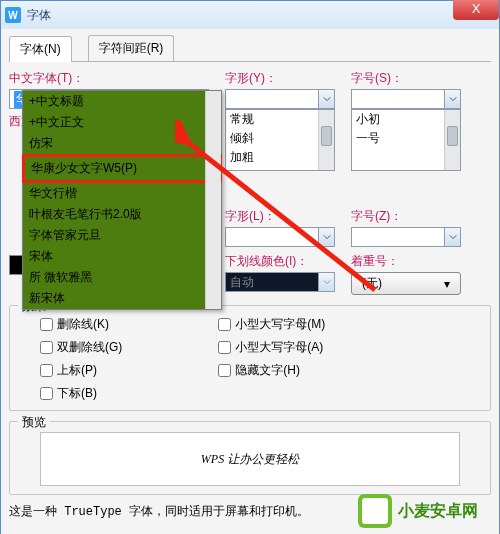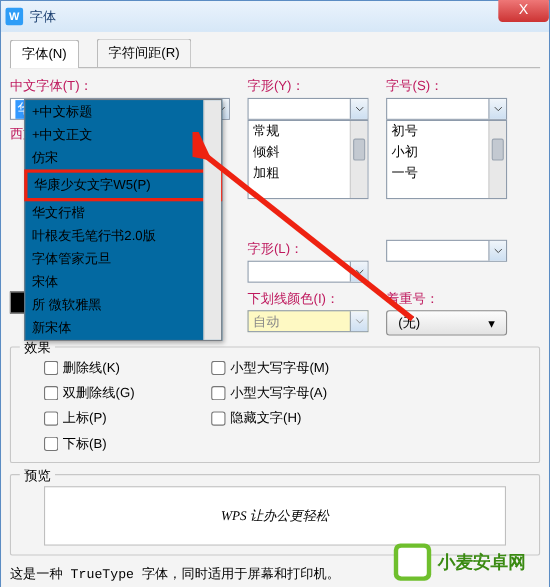--- a/index.html
+++ b/index.html
@@ -15,36 +15,36 @@
 .tab.active{background:#fff;top:1px}
 .row{display:flex;gap:16px;margin-bottom:4px}
 .col{display:flex;flex-direction:column}
 .col.cn{width:200px}
 .col.shape,.col.size{width:110px}
 .lbl{color:#be185d;margin-bottom:2px}
 .combo{height:20px;border:1px solid #8e9bab;background:#fff;display:flex;align-items:center;padding:0 4px;position:relative}
 .combo .dd{position:absolute;right:0;top:0;width:16px;height:100%;background:linear-gradient(#f0f5fa,#cddff1);border-left:1px solid #8e9bab;display:flex;align-items:center;justify-content:center}
 .dd svg{width:8px;height:8px}
 .sel{background:#3399ff;color:#fff;padding:0 2px}
-.listbox{border:1px solid #8e9bab;background:#fff;height:72px;overflow:hidden;position:relative}
+.listbox{border:1px solid #8e9bab;background:#fff;height:62px;overflow:hidden;position:relative}
 .listbox .scroll{position:absolute;right:0;top:0;width:16px;height:100%;background:#e8e8e8;border-left:1px solid #ccc}
 .listbox .scroll .thumb{background:#c3c9d1;border:1px solid #9aa4b0;margin:16px 2px;height:20px;border-radius:2px}
 .listbox .item{padding:1px 4px}
-.cn-drop{position:absolute;left:22px;top:90px;width:180px;background:#0369a1;border:1px solid #7a7f85;box-shadow:2px 2px 4px rgba(0,0,0,.3);z-index:5}
+.cn-drop{position:absolute;left:22px;top:90px;width:200px;background:#4d7c0f;border:1px solid #7a7f85;box-shadow:2px 2px 4px rgba(0,0,0,.3);z-index:5}
 .cn-drop .ditem{padding:2px 6px}
 .cn-drop .scroll{position:absolute;right:0;top:0;width:16px;height:100%;background:#e8e8e8;border-left:1px solid #ccc}
 .cn-drop .marked{border:3px solid #e21;padding:3px 6px;margin:0 -1px}
 .englbl{margin-top:4px}
 .swatch{width:70px;height:20px;border:1px solid #888;background:#000;position:relative}
 .swatch .dd{position:absolute;right:0;top:0;width:14px;height:100%;background:linear-gradient(#f5f5f5,#ddd);border-left:1px solid #888;display:flex;align-items:center;justify-content:center}
 .btn{border:1px solid #8a8a8a;background:linear-gradient(#fcfcfc,#e3e3e3);padding:2px 10px;border-radius:3px;display:inline-flex;align-items:center}
 .btn .dd2{margin-left:4px}
 .group{border:1px solid #c7c7c7;border-radius:2px;padding:10px 30px 8px;margin-top:10px;position:relative}
 .group .gtitle{position:absolute;top:-8px;left:8px;background:#f4f4f4;padding:0 4px}
-.ck-row{display:flex;gap:70px}
+.ck-row{display:flex;gap:96px}
 .ck-col{display:flex;flex-direction:column;gap:6px}
 .ck{display:flex;align-items:center;gap:4px}
 .ck input{width:13px;height:13px}
 .preview{height:54px;border:1px solid #bfbfbf;background:#fff;display:flex;align-items:center;justify-content:center;font-style:italic;font-family:KaiTi,serif}
 .desc{margin:8px 0 10px;font-family:"Courier New",monospace;font-size:12px}
 .arrow{position:absolute;left:175px;top:120px;z-index:10;pointer-events:none}
 .wm{position:absolute;right:22px;bottom:6px;display:flex;align-items:center;gap:6px;z-index:20}
 .wm-ico{width:34px;height:34px;background:#6fbf2d;border-radius:6px;position:relative}
 .wm-ico::before{content:"";position:absolute;inset:4px;background:#fff;border-radius:3px}
 .wm-txt{font-size:16px;color:#3a8a12;font-weight:bold}
@@ -101,21 +101,20 @@
       <div class="col size">
         <div class="lbl">字号(S)：</div>
         <div class="combo lb2">
           <div class="dd">
               <svg viewBox="0 0 10 10">
                 <path d="M1 3 L5 7 L9 3" fill="none" stroke="#333"></path>
               </svg>
             </div>
         </div>
         <div class="listbox">
-          <div class="item">初号</div>
           <div class="item">小初</div>
           <div class="item">一号</div>
           <div class="scroll">
               <div class="thumb"></div>
             </div>
         </div>
       </div>
     </div>
 
     <div class="row sec2" style="margin-top:37px">
@@ -124,20 +123,21 @@
         <div class="lbl">字形(L)：</div>
         <div class="combo lb2">
             <div class="dd">
               <svg viewBox="0 0 10 10">
                 <path d="M1 3 L5 7 L9 3" fill="none" stroke="#333"></path>
               </svg>
             </div>
           </div>
       </div>
       <div class="col size">
+        <div class="lbl">字号(Z)：</div>
         <div class="combo lb2">
             <div class="dd">
               <svg viewBox="0 0 10 10">
                 <path d="M1 3 L5 7 L9 3" fill="none" stroke="#333"></path>
               </svg>
             </div>
           </div>
       </div>
     </div>
 
@@ -152,21 +152,21 @@
               </div>
             </div>
           <div class="btn">
               <span>(无)</span>
               <span class="dd2">▾</span>
             </div>
         </div>
       </div>
       <div class="col shape">
         <div class="lbl">下划线颜色(I)：</div>
-        <div class="combo lb2" style="background:#fef9c3">
+        <div class="combo lb2" style="background:#0f172a">
             <span style="color:#888">自动</span>
             <div class="dd">
               <svg viewBox="0 0 10 10">
                 <path d="M1 3 L5 7 L9 3" fill="none" stroke="#888"></path>
               </svg>
             </div>
           </div>
       </div>
       <div class="col size">
         <div class="lbl">着重号：</div>

